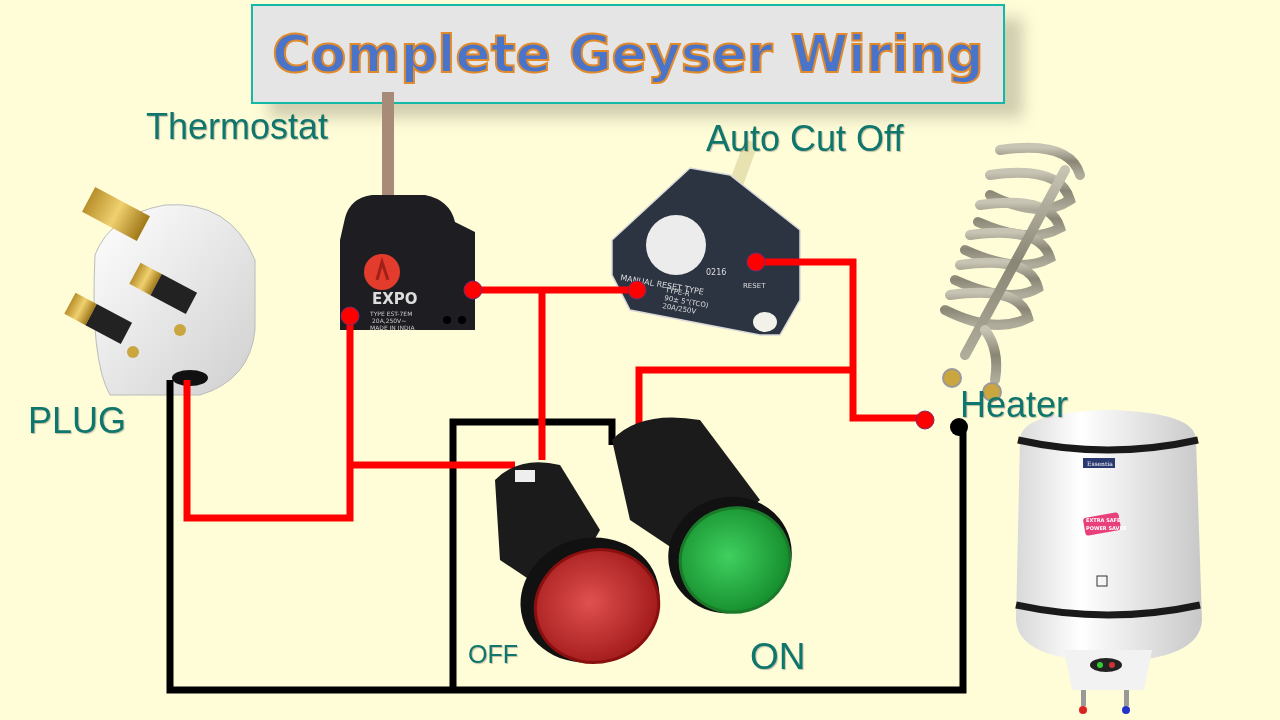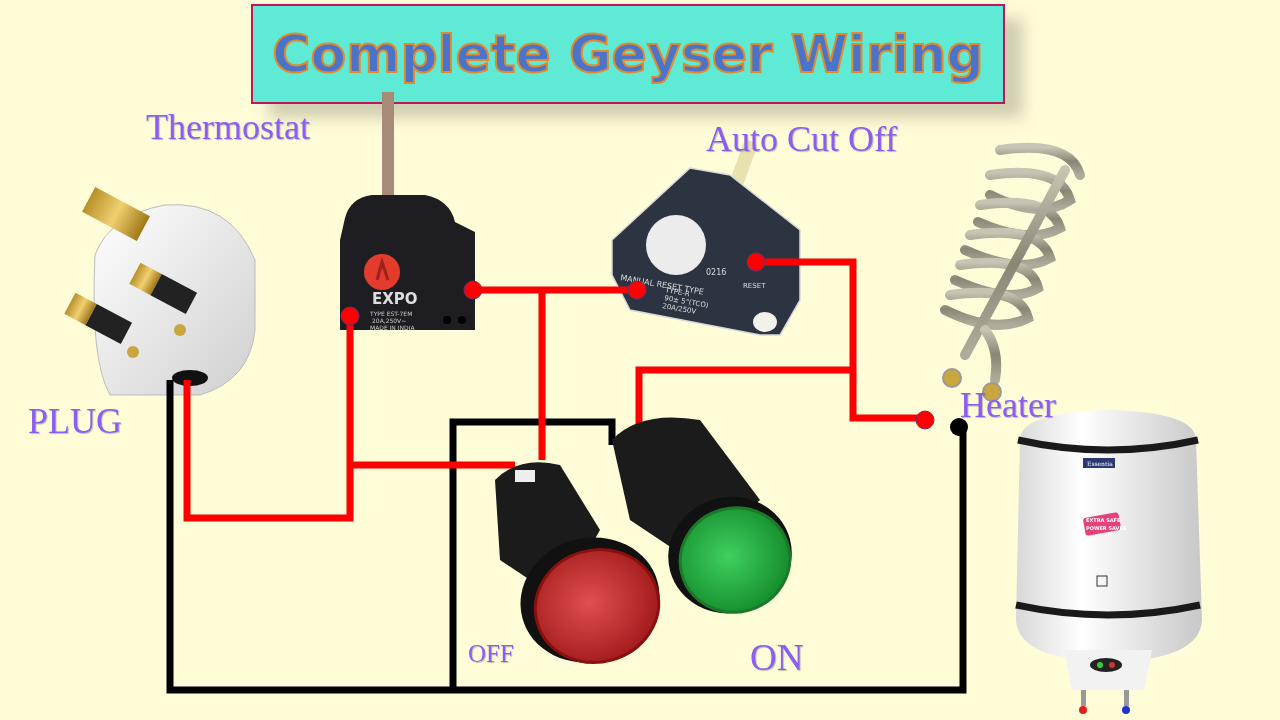--- a/index.html
+++ b/index.html
@@ -1,20 +1,20 @@
 <!DOCTYPE html>
 <html><head>
 <meta charset="utf-8">
 <style>
   html, body { margin:0; padding:0; }
   body { width:1280px; height:720px; background:#fffdd8; overflow:hidden; position:relative; font-family:"Liberation Sans", sans-serif; }
   #stage { position:absolute; left:0; top:0; width:1280px; height:720px; }
-  .title-box { position:absolute; left:251px; top:4px; width:750px; height:96px; background:#5eead4; border:2px solid #be185d; box-shadow: 18px 14px 14px rgba(120,120,100,0.35); display:flex; align-items:center; justify-content:center; }
+  .title-box { position:absolute; left:251px; top:4px; width:750px; height:96px; background:#e5e5e5; border:2px solid #14b8a6; box-shadow: 18px 14px 14px rgba(120,120,100,0.35); display:flex; align-items:center; justify-content:center; }
   .title-text { font-family:"DejaVu Sans", sans-serif; font-weight:bold; font-size:52px; color:#4a74c9; -webkit-text-stroke:2px #e08a2c; letter-spacing:0px; }
-  .lbl { position:absolute; font-family:Liberation Serif, serif; color:#8b5cf6; font-size:36px; text-shadow:1px 1px 1px rgba(0,0,0,0.25); white-space:nowrap; }
+  .lbl { position:absolute; font-family:Liberation Sans, sans-serif; color:#0f766e; font-size:36px; text-shadow:1px 1px 1px rgba(0,0,0,0.25); white-space:nowrap; }
 </style>
 </head>
 <body>
 
 <div class="title-box">
   <span class="title-text">Complete Geyser Wiring</span>
 </div>
 
 <svg id="stage" viewBox="0 0 1280 720">
   <defs>

